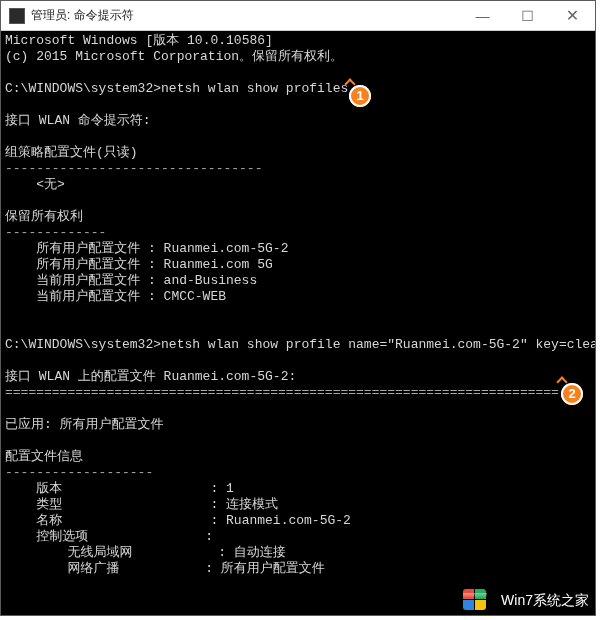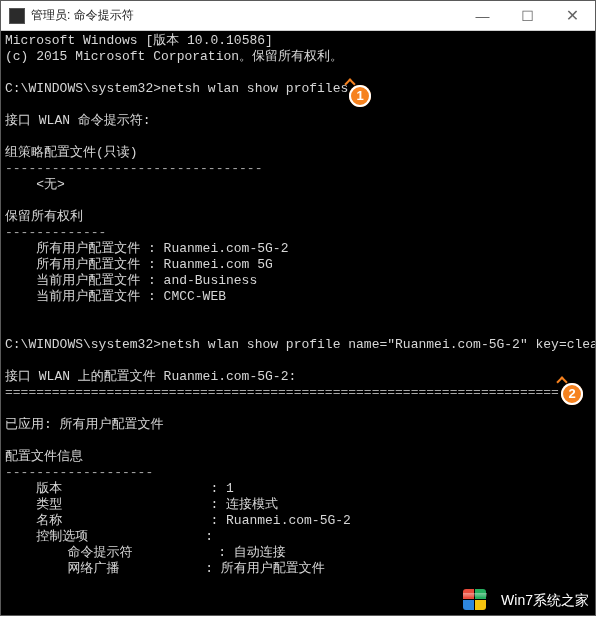--- a/index.html
+++ b/index.html
@@ -116,21 +116,21 @@
 <span class="gray">=======================================================================</span>
 
 <span>已应用: 所有用户配置文件</span>
 
 <span>配置文件信息</span>
 <span class="gray">-------------------</span>
 <span><span>    版本                   : </span><span>1</span></span>
 <span><span>    类型                   : </span><span>连接模式</span></span>
 <span><span>    名称                   : </span><span>Ruanmei.com-5G-2</span></span>
 <span><span>    控制选项               :</span><span></span></span>
-<span><span>        命令提示符           : </span><span>自动连接</span></span>
+<span><span>        无线局域网           : </span><span>自动连接</span></span>
 <span><span>        网络广播           : </span><span>所有用户配置文件</span></span>
     <div class="annot" style="top:54px; left:348px;">1</div>
     <div class="annot" style="top:352px; left:560px;">2</div>
   </div>
 
   <div class="watermark">
     <div class="wm-flag">
       <span class="q1"></span>
         <span class="q2"></span>
         <span class="q3"></span>

